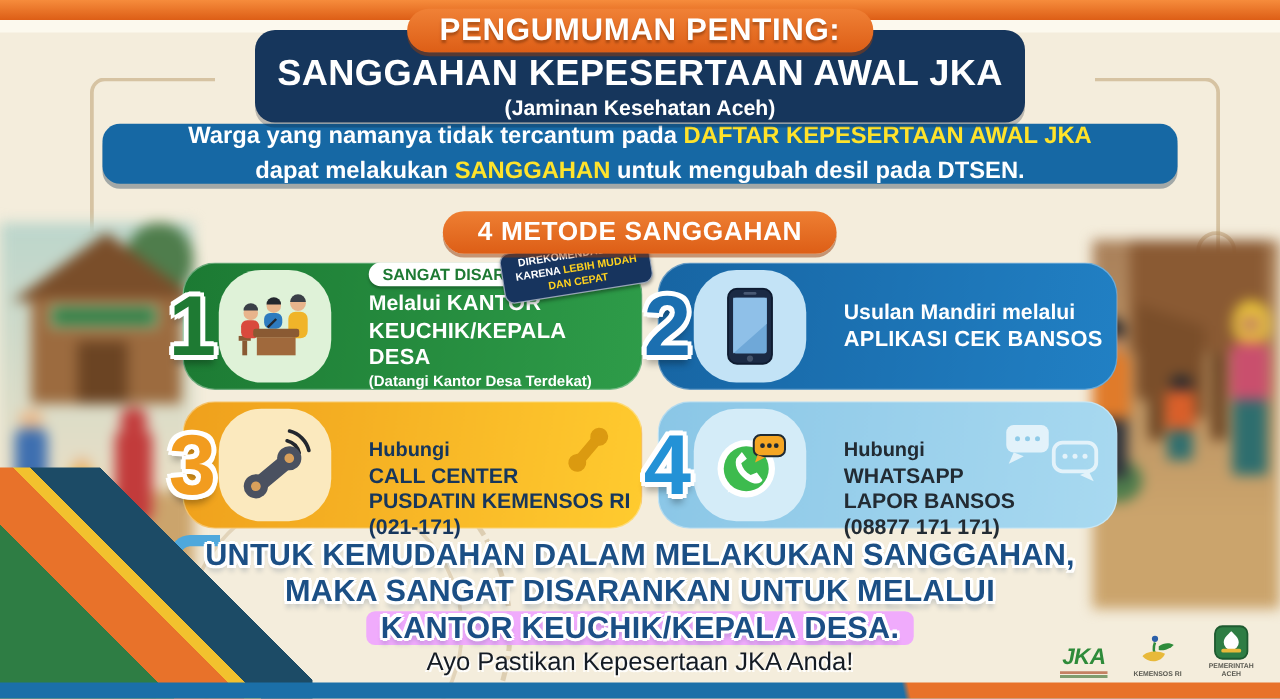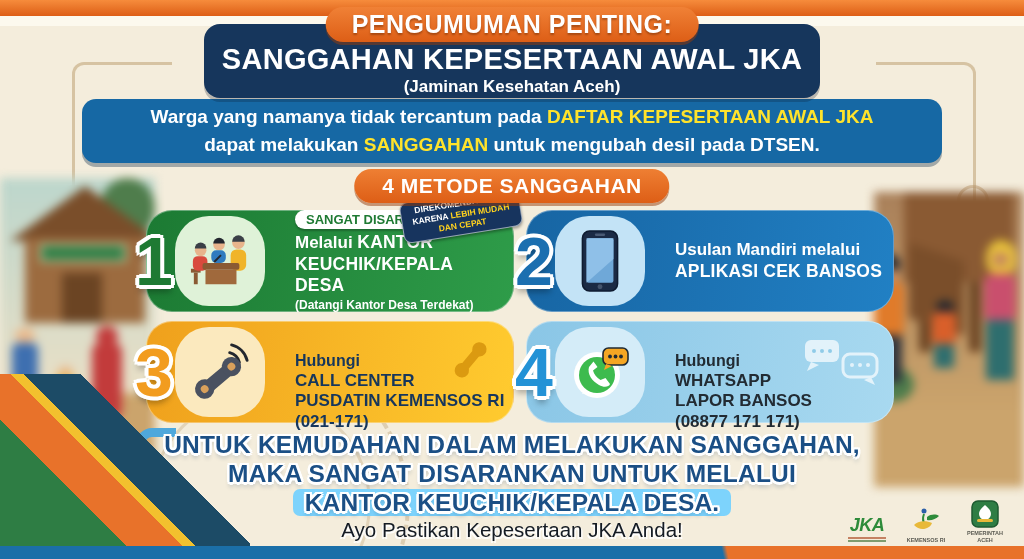--- a/index.html
+++ b/index.html
@@ -41,21 +41,21 @@
     background:#16365C; border-radius:16px; text-align:center;
     box-shadow:0 4px 0 rgba(10,25,45,.25); }
   .announce-pill { position:absolute; left:50%; top:-17px; transform:translateX(-50%);
     background:linear-gradient(180deg,#F08136,#DD5E16); color:#fff; font-weight:700; font-size:25px;
     padding:3px 26px; border-radius:30px; white-space:nowrap; letter-spacing:.5px;
     text-shadow:0 2px 2px rgba(80,30,0,.4); box-shadow:0 3px 0 rgba(150,60,10,.5); }
   .header-title { margin-top:19px; color:#fff; font-weight:700; font-size:29px; letter-spacing:.3px; }
   .header-subtitle { color:#fff; font-weight:700; font-size:17px; margin-top:1px; }
 
   
-  .notice-panel { position:absolute; left:82px; top:99px; width:860px; height:64px; z-index:3;
+  .notice-panel { position:absolute; left:82px; top:99px; width:860px; height:48px; z-index:3;
     background:#1668A4; border-radius:14px; box-shadow:0 4px 0 rgba(10,40,70,.35);
     display:flex; flex-direction:column; justify-content:center; text-align:center;
     color:#fff; font-weight:700; font-size:19px; line-height:1.45; }
   .notice-panel .hl { color:#FFE32B; }
 
   
   .methods-pill { position:absolute; top:169px; left:50%; transform:translateX(-50%); z-index:3;
     background:linear-gradient(180deg,#EE7F33,#DD5E16); color:#fff; font-weight:700; font-size:21px;
     padding:5px 28px; border-radius:30px; white-space:nowrap; letter-spacing:.5px;
     box-shadow:0 3px 0 rgba(150,60,10,.5); }
@@ -102,21 +102,21 @@
 
   .watermark { position:absolute; opacity:.9; z-index:1; }
   .wm-phone { right:20px; top:12px; transform:rotate(-12deg); }
   .wm-chat { right:12px; top:16px; }
 
   
   .statement { position:absolute; top:431px; left:0; right:0; z-index:3; text-align:center;
     color:#1B4F85; font-weight:700; font-size:24.5px; line-height:1.18; letter-spacing:.2px;
     text-shadow:-2px -2px 0 #fff,2px -2px 0 #fff,-2px 2px 0 #fff,2px 2px 0 #fff,
                 -2.5px 0 0 #fff,2.5px 0 0 #fff,0 -2.5px 0 #fff,0 2.5px 0 #fff,0 5px 4px rgba(20,50,90,.25); }
-  .statement .highlight { background:#7dd3fc; border-radius:7px; padding:0 12px; }
+  .statement .highlight { background:#f0abfc; border-radius:7px; padding:0 12px; }
   .quote-mark { position:absolute; left:136px; top:428px; width:40px; height:50px; z-index:3;
     border-left:9px solid #4FA8DC; border-top:9px solid #4FA8DC; border-top-left-radius:16px; }
   .cta { position:absolute; top:518px; left:0; right:0; z-index:3; text-align:center;
     color:#141B24; font-weight:400; font-size:20.5px;
     text-shadow:-1.5px 1.5px 0 rgba(255,255,255,.85),1.5px 1.5px 0 rgba(255,255,255,.85); }
 
   
   .logos { position:absolute; right:16px; bottom:16px; z-index:5; display:flex; align-items:flex-end; gap:13px; }
   .logo { display:flex; flex-direction:column; align-items:center; width:46px; }
   .jka-word { font-weight:700; font-size:18px; color:#2E8B3A; font-style:italic; letter-spacing:-.5px; }

